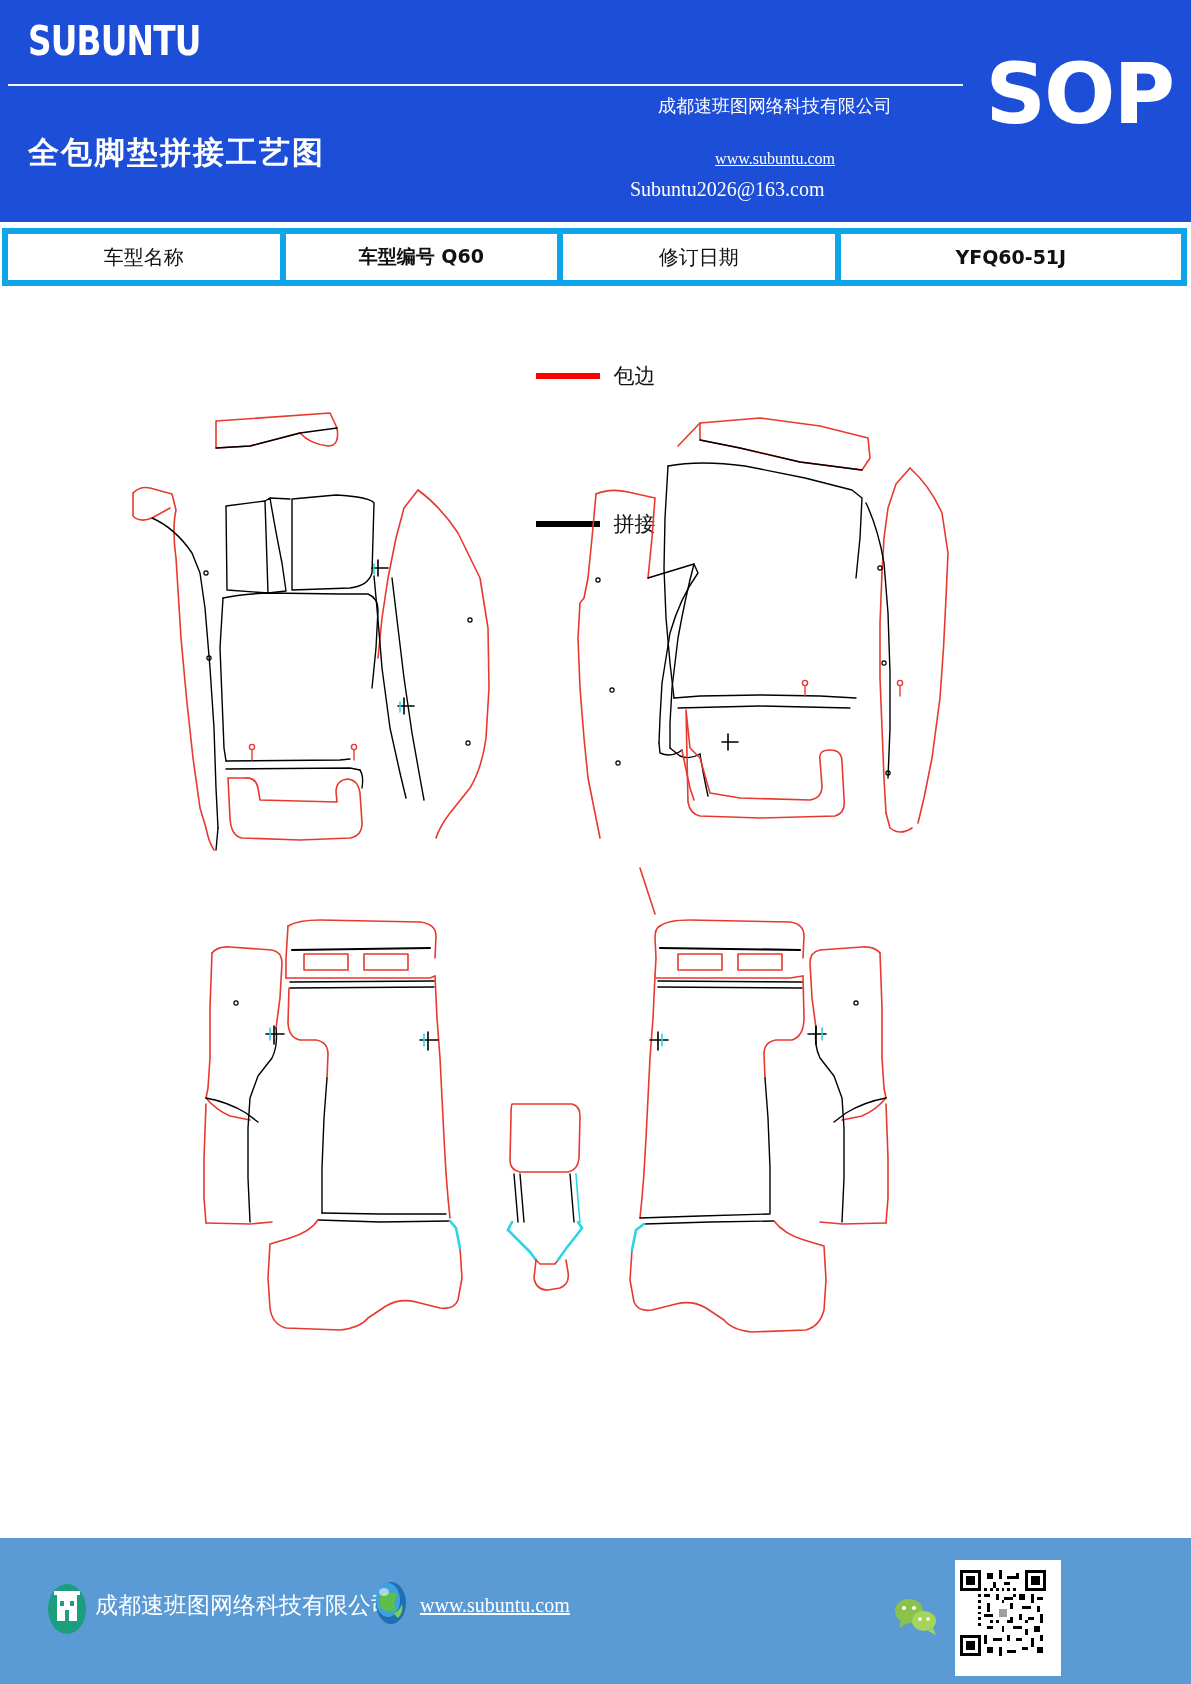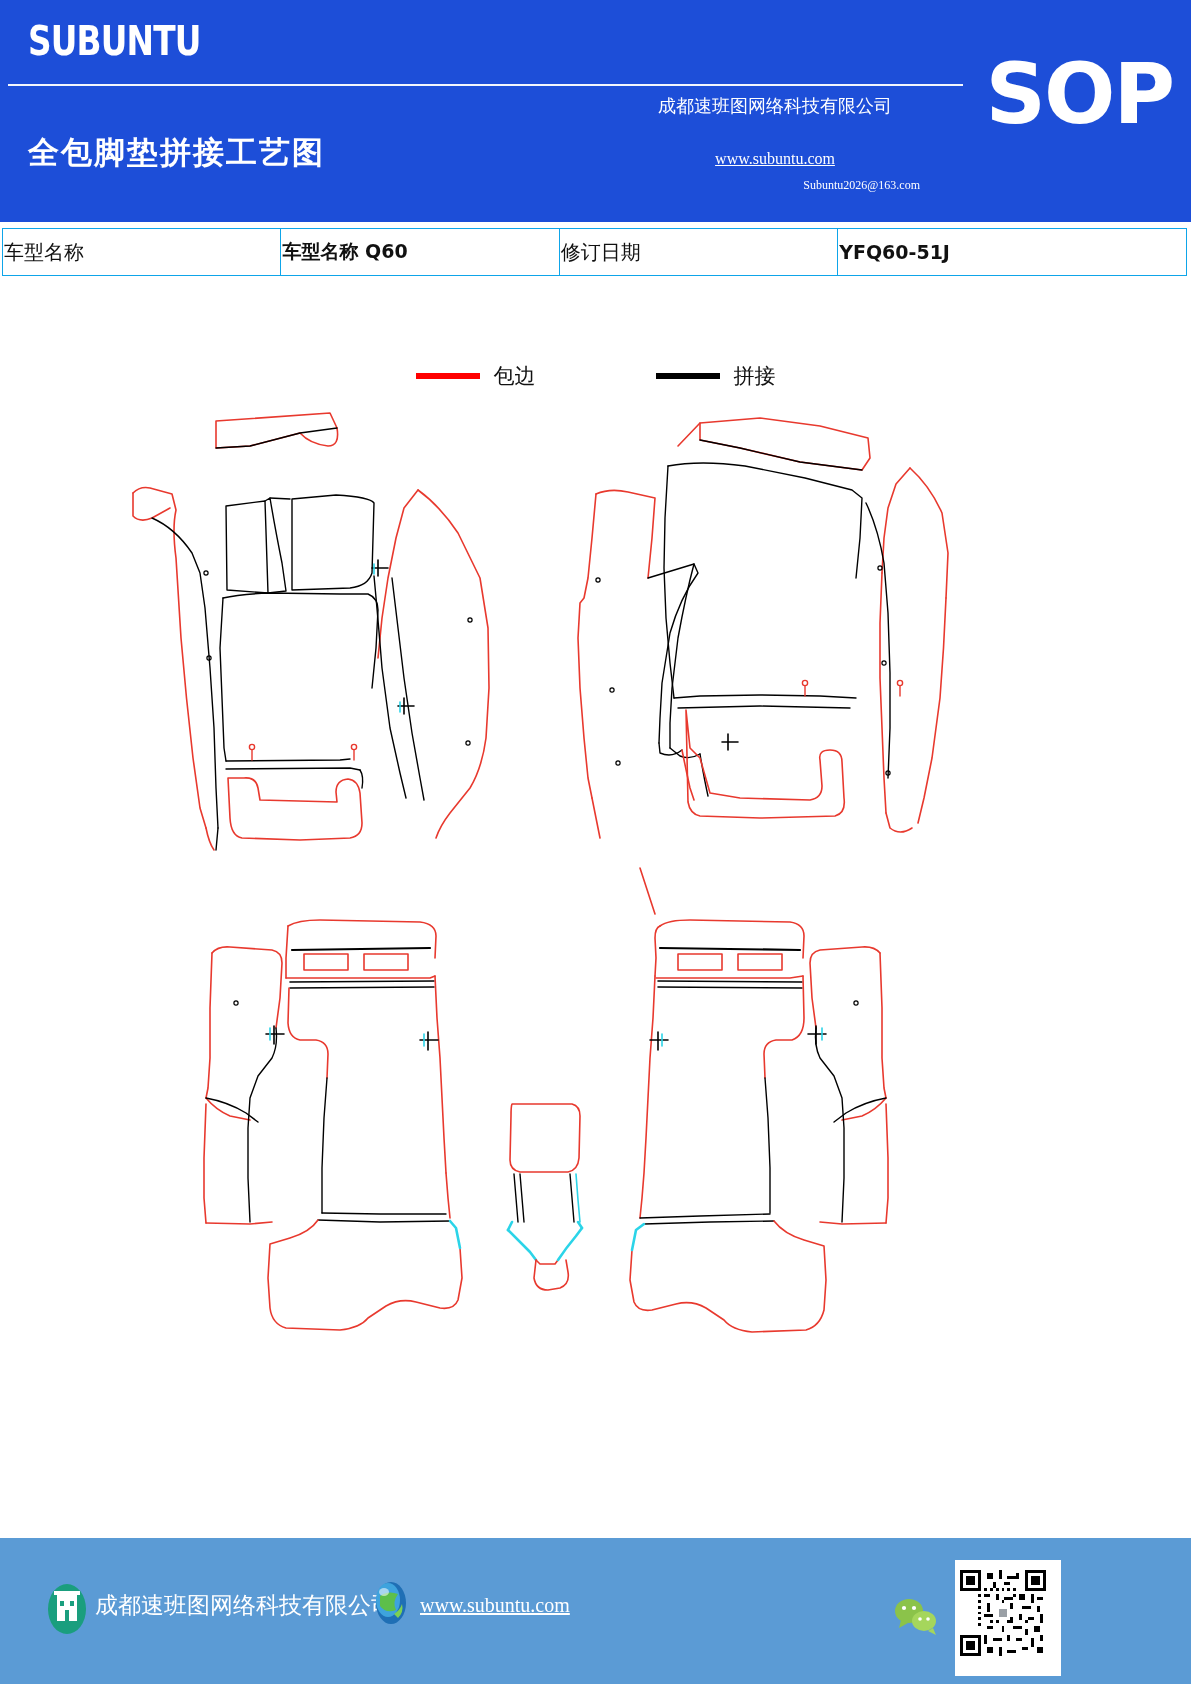--- a/index.html
+++ b/index.html
@@ -44,47 +44,48 @@
     font-size:18px;color:#ffffff;
   }
   #site-link{
     position:absolute;left:630px;top:150px;width:290px;
     text-align:center;
     font-size:16px;color:#ffffff;text-decoration:underline;
     font-family:"Liberation Serif","DejaVu Serif",serif;
   }
   #email-link{
     position:absolute;left:630px;top:178px;width:290px;
-    text-align:right;
-    font-size:12px;color:#ffffff;
+    text-align:left;
+    font-size:20px;color:#ffffff;
   }
   
   #info-table{
     position:absolute;left:2px;top:228px;
     width:1185px;
     border-collapse:collapse;
     table-layout:fixed;
   }
   #info-table td{
-    border:1px solid #0ea5e9;
+    border:6px solid #0ea5e9;
     height:44px;
-    text-align:left;
+    text-align:center;
     vertical-align:middle;
     font-size:20px;
     color:#111;
   }
   #info-table td.val{
     font-family:"DejaVu Sans","Liberation Sans",sans-serif;
     font-weight:bold;font-size:19px;
   }
   
   #legend{
     position:absolute;left:0;top:362px;width:1191px;
     display:flex;justify-content:center;align-items:center;
     gap:120px;
+    flex-direction:column;
   }
   .legend-item{display:flex;align-items:center;gap:14px;}
   .swatch{width:64px;height:6px;display:block;}
   .legend-label{font-size:21px;color:#111;}
   
   #drawing{
     position:absolute;left:0;top:398px;width:1191px;height:1110px;
   }
   #drawing svg{display:block;}
   
@@ -137,21 +138,21 @@
   <div id="sop-badge">SOP</div>
   <div id="company-name-top">成都速班图网络科技有限公司</div>
   <div id="site-link">www.subuntu.com</div>
   <div id="email-link">Subuntu2026@163.com</div>
 </div>
 
 <table id="info-table">
   <tbody>
     <tr>
       <td style="width:23.5%">车型名称</td>
-      <td class="val" style="width:23.5%">车型名称 Q60</td>
+      <td class="val" style="width:23.5%">车型编号 Q60</td>
       <td style="width:23.5%">修订日期</td>
       <td class="val" style="width:29.5%">YFQ60-51J</td>
     </tr>
   </tbody>
 </table>
 
 <div id="legend">
   <div class="legend-item">
     <span class="swatch" style="background:#FF0000"></span>
     <span class="legend-label">包边</span>

